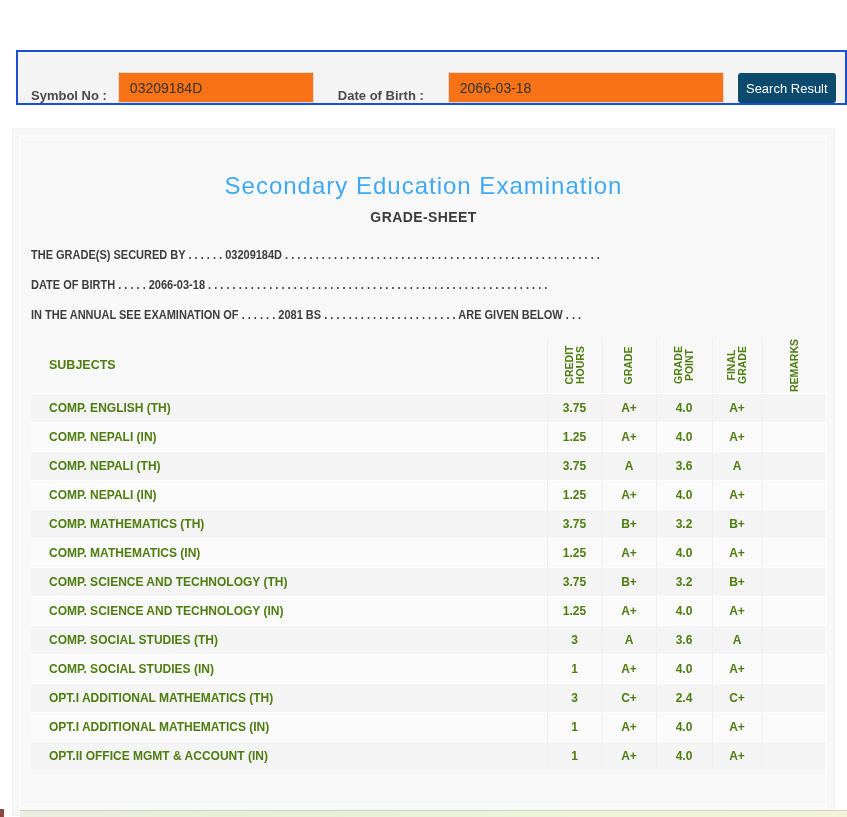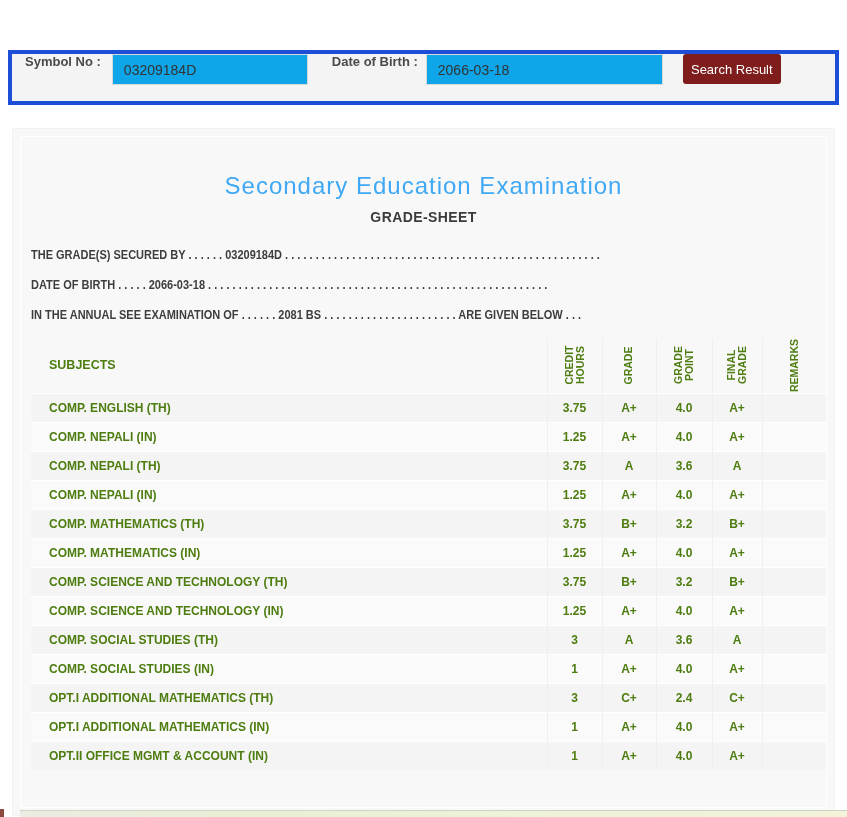--- a/index.html
+++ b/index.html
@@ -4,30 +4,30 @@
 <style>
   * { margin:0; padding:0; box-sizing:border-box; }
   html,body { width:847px; height:817px; background:#ffffff; overflow:hidden;
     font-family:"Liberation Sans", sans-serif; }
   .page { position:relative; width:847px; height:817px; }
 
   .page-title { position:absolute; left:9px; top:12px; font-size:23px; font-weight:500;
     color:#29abe2; letter-spacing:.3px; }
 
   
-  .search-bar { position:absolute; left:8px; top:50px; width:831px; height:55px;
-    background:#f4f4f4; border:4px solid #1d4ed8; display:flex; align-items:flex-start; }
+  .search-bar { position:absolute; left:16px; top:50px; width:831px; height:55px;
+    background:#f4f4f4; border:2px solid #1d4ed8; display:flex; align-items:flex-end; }
   .field-label { font-size:13px; font-weight:bold; color:#4a4a4a; white-space:nowrap; }
   .lbl-symbol { margin-left:13px; }
   .lbl-dob { margin-left:24px; }
-  .text-input { height:31px; border:1px solid #d9d9d9; background:#0ea5e9; color:#333;
+  .text-input { height:31px; border:1px solid #d9d9d9; background:#f97316; color:#333;
     font-size:14px; padding:0 11px; font-family:"Liberation Sans", sans-serif; outline:none; }
   .input-symbol { width:196px; margin-left:11px; }
-  .input-dob { width:237px; margin-left:8px; }
-  .search-btn { margin-left:20px; width:98px; height:30px; background:#7f1d1d; color:#fff;
+  .input-dob { width:276px; margin-left:24px; }
+  .search-btn { margin-left:14px; width:98px; height:30px; background:#0c4a6e; color:#fff;
     border:none; border-radius:3px; font-size:13px; font-family:"Liberation Sans", sans-serif;
     cursor:pointer; }
 
   
   .sheet-panel { position:absolute; left:12px; top:128px; width:823px; height:688px;
     background:#f8f8f8; border:1px solid #f1f1f1; }
   .sheet-inner { position:absolute; left:7px; top:7px; right:7px; bottom:7px;
     border:1px solid #ffffff; overflow:hidden; }
 
   .sheet-heading { text-align:center; margin-top:35px; font-size:24px; font-weight:400;

